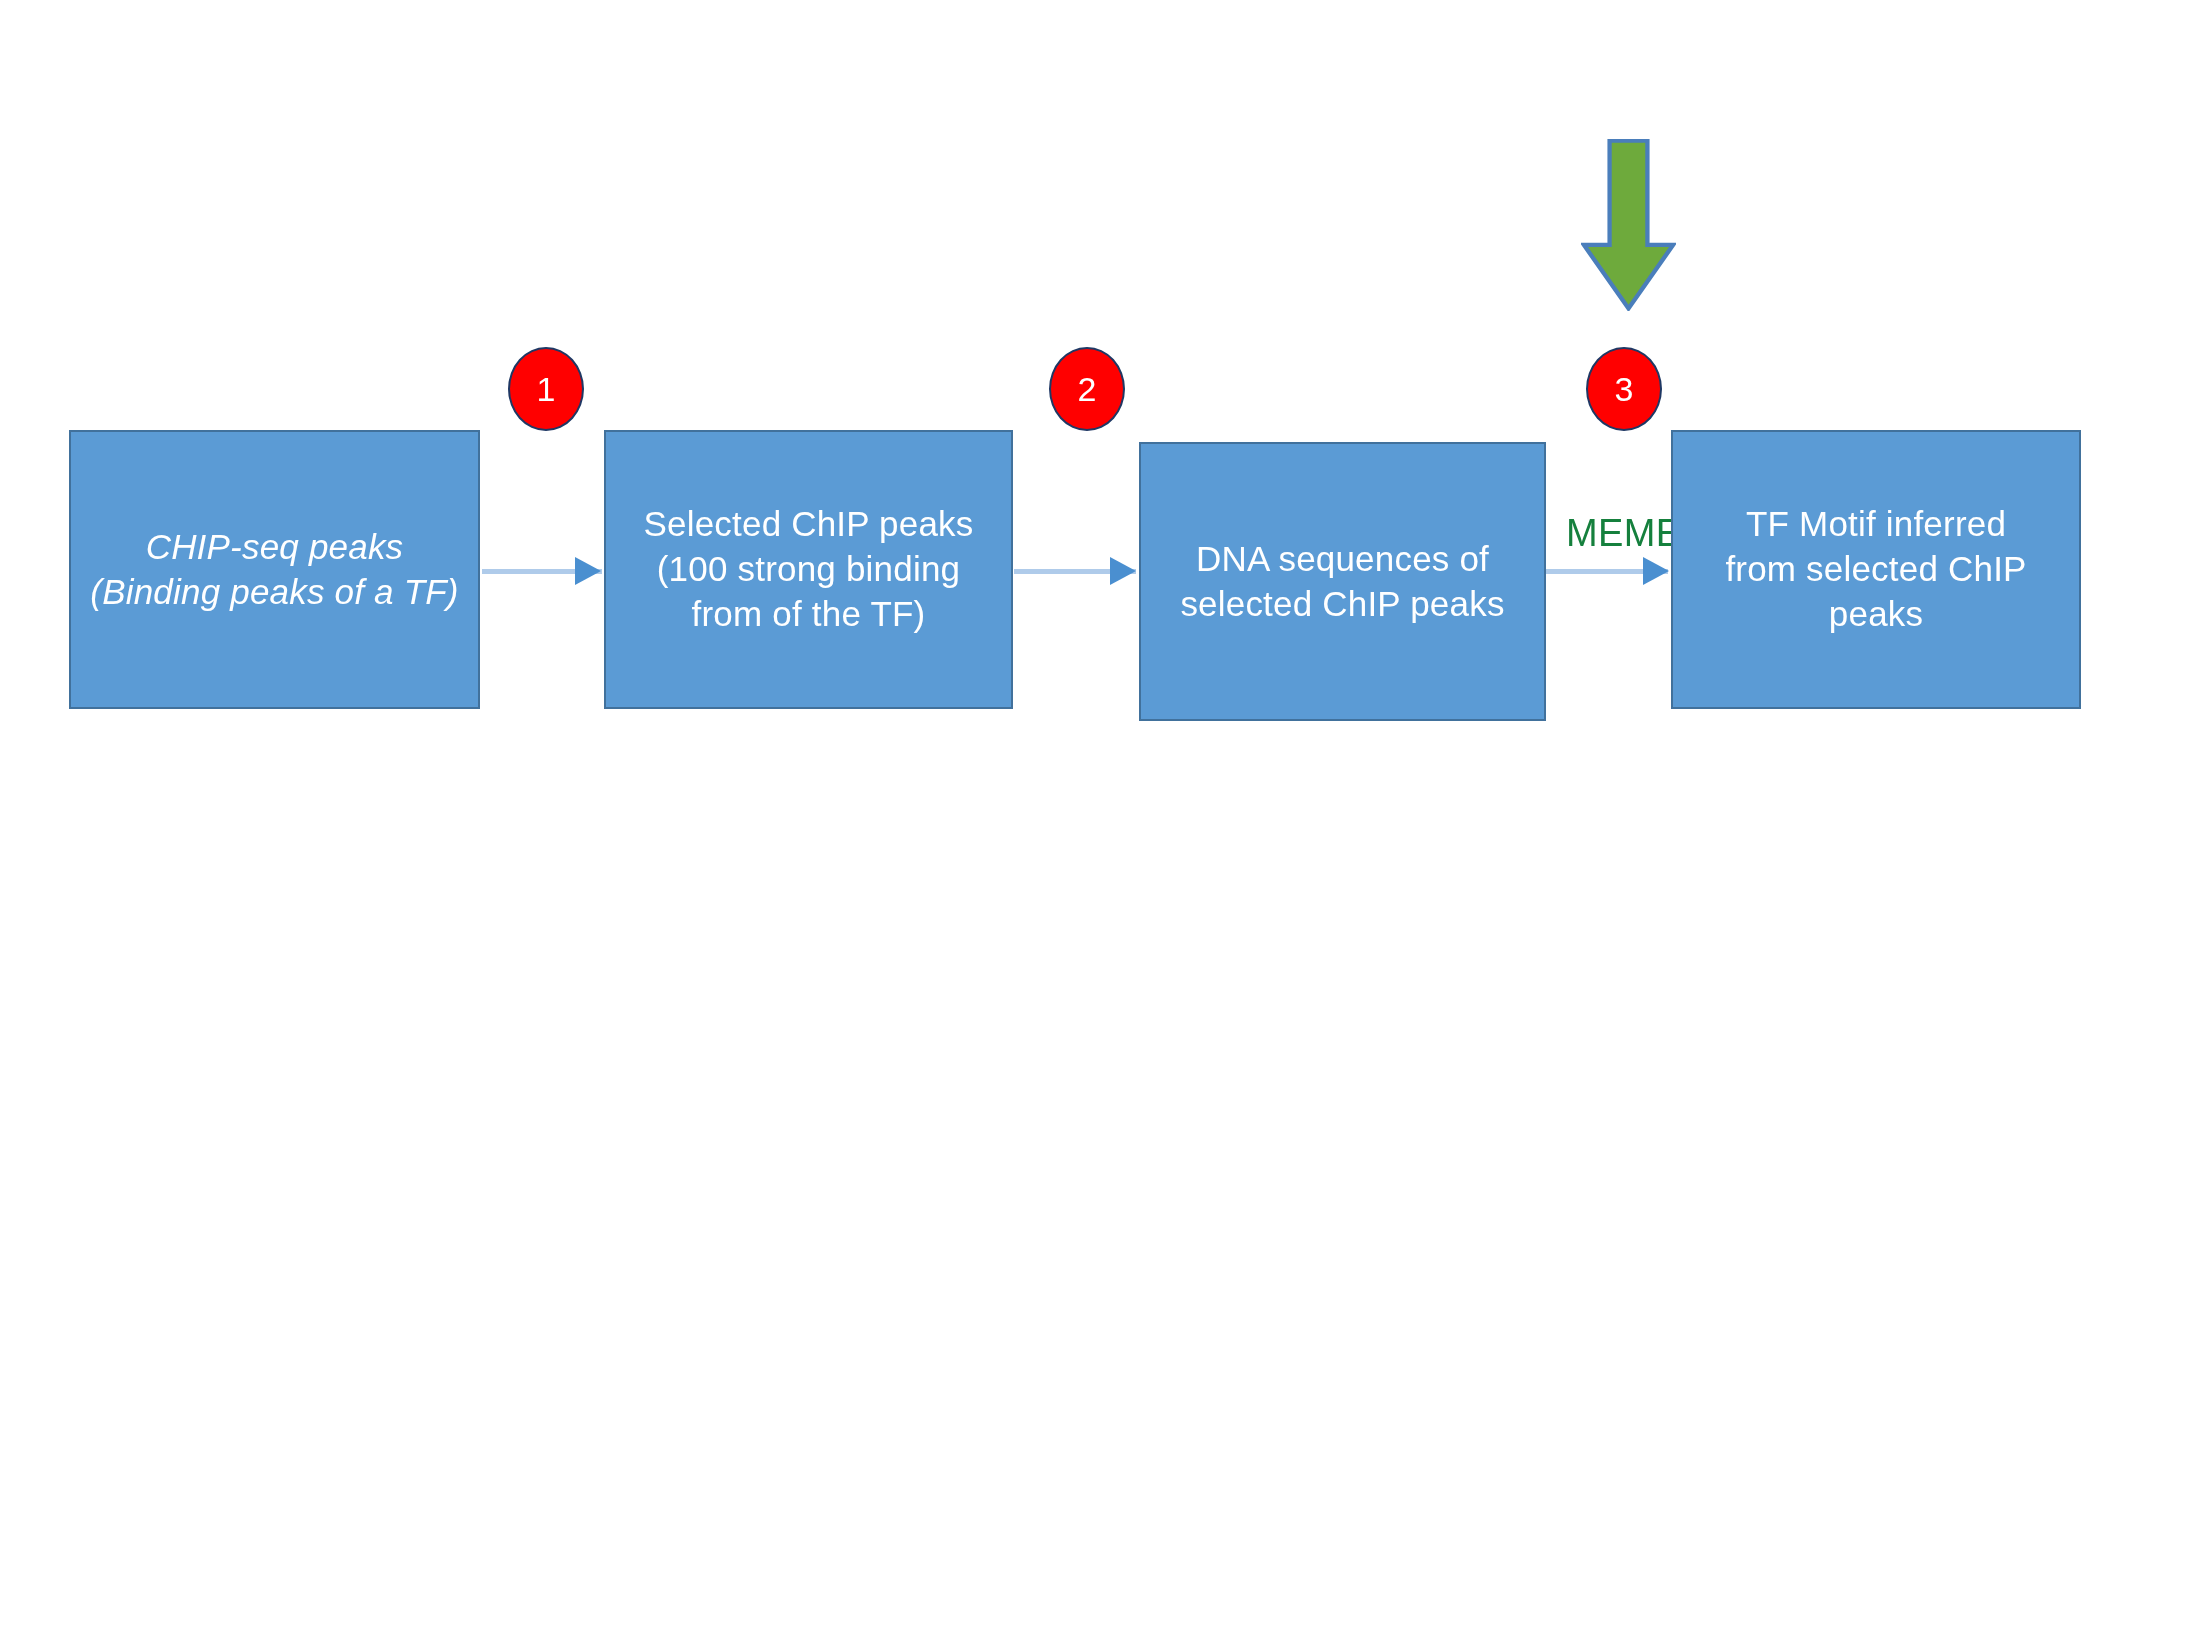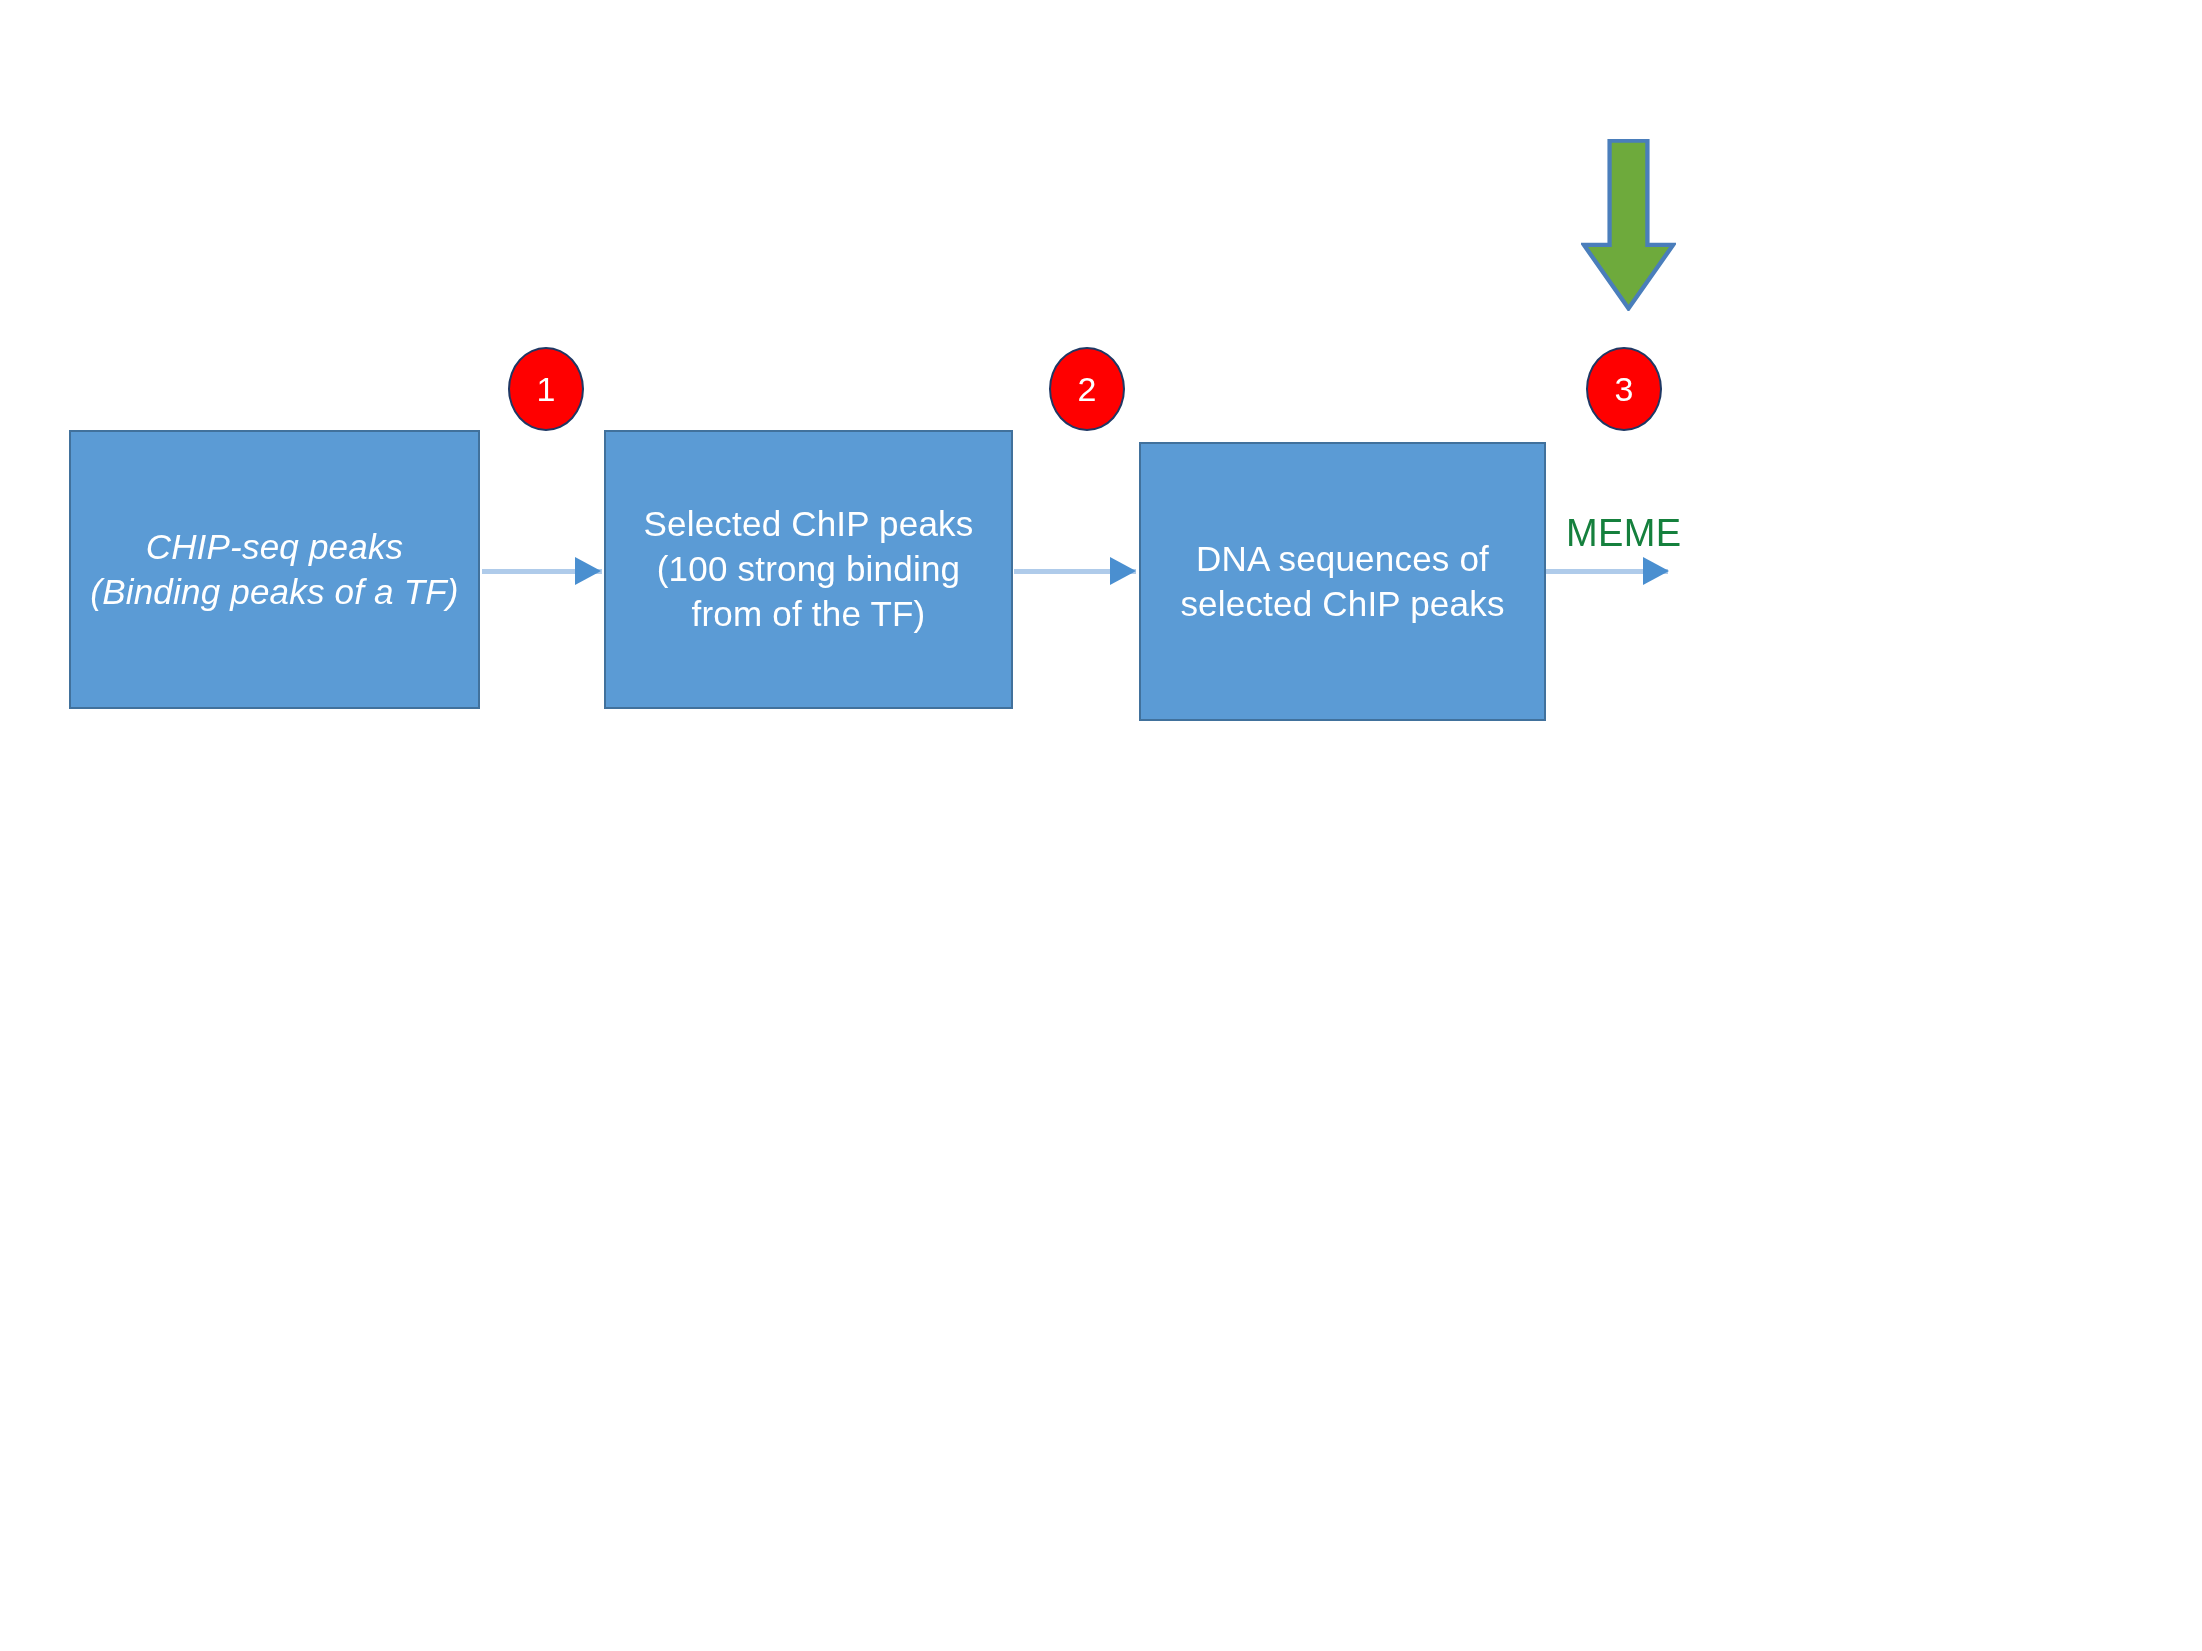--- a/index.html
+++ b/index.html
@@ -120,20 +120,27 @@
     </span>
   </div>
 
   <div class="pbox" style="left:1139px; top:442px; width:407px; height:279px;justify-content:center;">
     <span class="txt">
       <span>DNA sequences of</span><br>
       <span>selected ChIP peaks</span>
     </span>
   </div>
 
+  <div class="pbox" style="left:1671px; top:430px; width:410px; height:279px; z-index:3;">
+    <span class="txt">
+      <span>TF Motif inferred</span><br>
+      <span>from selected ChIP</span><br>
+      <span>peaks</span>
+    </span>
+  </div>
 
   <div class="badge" style="left:508px; top:347px; width:76px; height:84px;">
     <span>1</span>
   </div>
 
   <div class="badge" style="left:1049px; top:347px; width:76px; height:84px;">
     <span>2</span>
   </div>
 
   <div class="badge" style="left:1586px; top:347px; width:76px; height:84px;">

